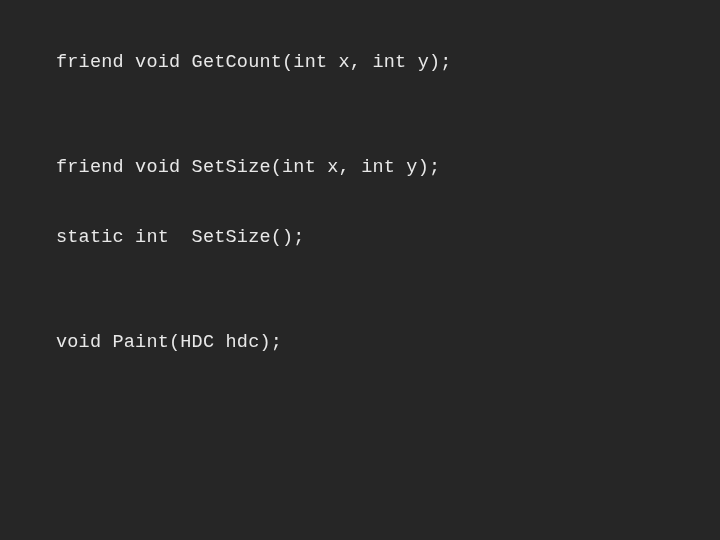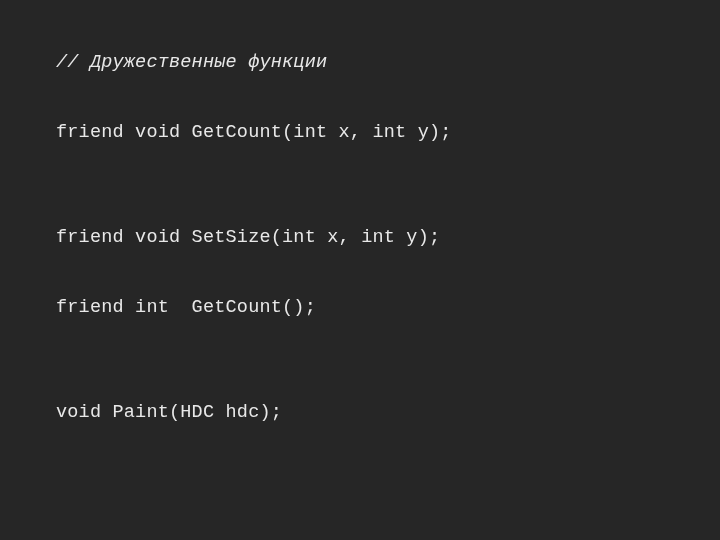--- a/index.html
+++ b/index.html
@@ -23,24 +23,23 @@
   .line { display: block; }
   .comment {
     font-style: italic;
     color: #e8e8e8;
   }
 </style>
 </head>
 <body>
 
 <div class="code-block">
-<span class="line comment">// Дружественные функции</span>
 <span class="line">friend void GetCount(int x, int y);</span>
 <span class="line"></span>
 <span class="line">friend void SetSize(int x, int y);</span>
-<span class="line">friend int  GetCount();</span>
+<span class="line">static int  SetSize();</span>
 <span class="line"></span>
 <span class="line">void Paint(HDC hdc);</span>
 
 
 
 
 </div>
 
 </body></html>

